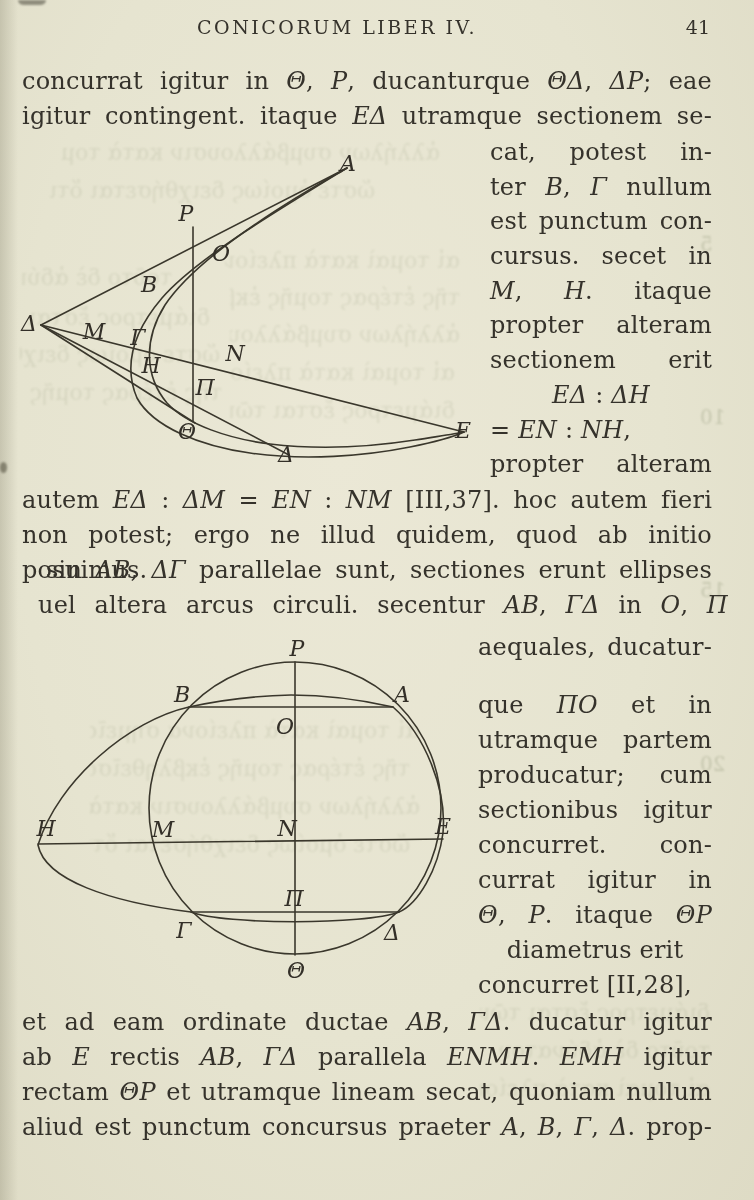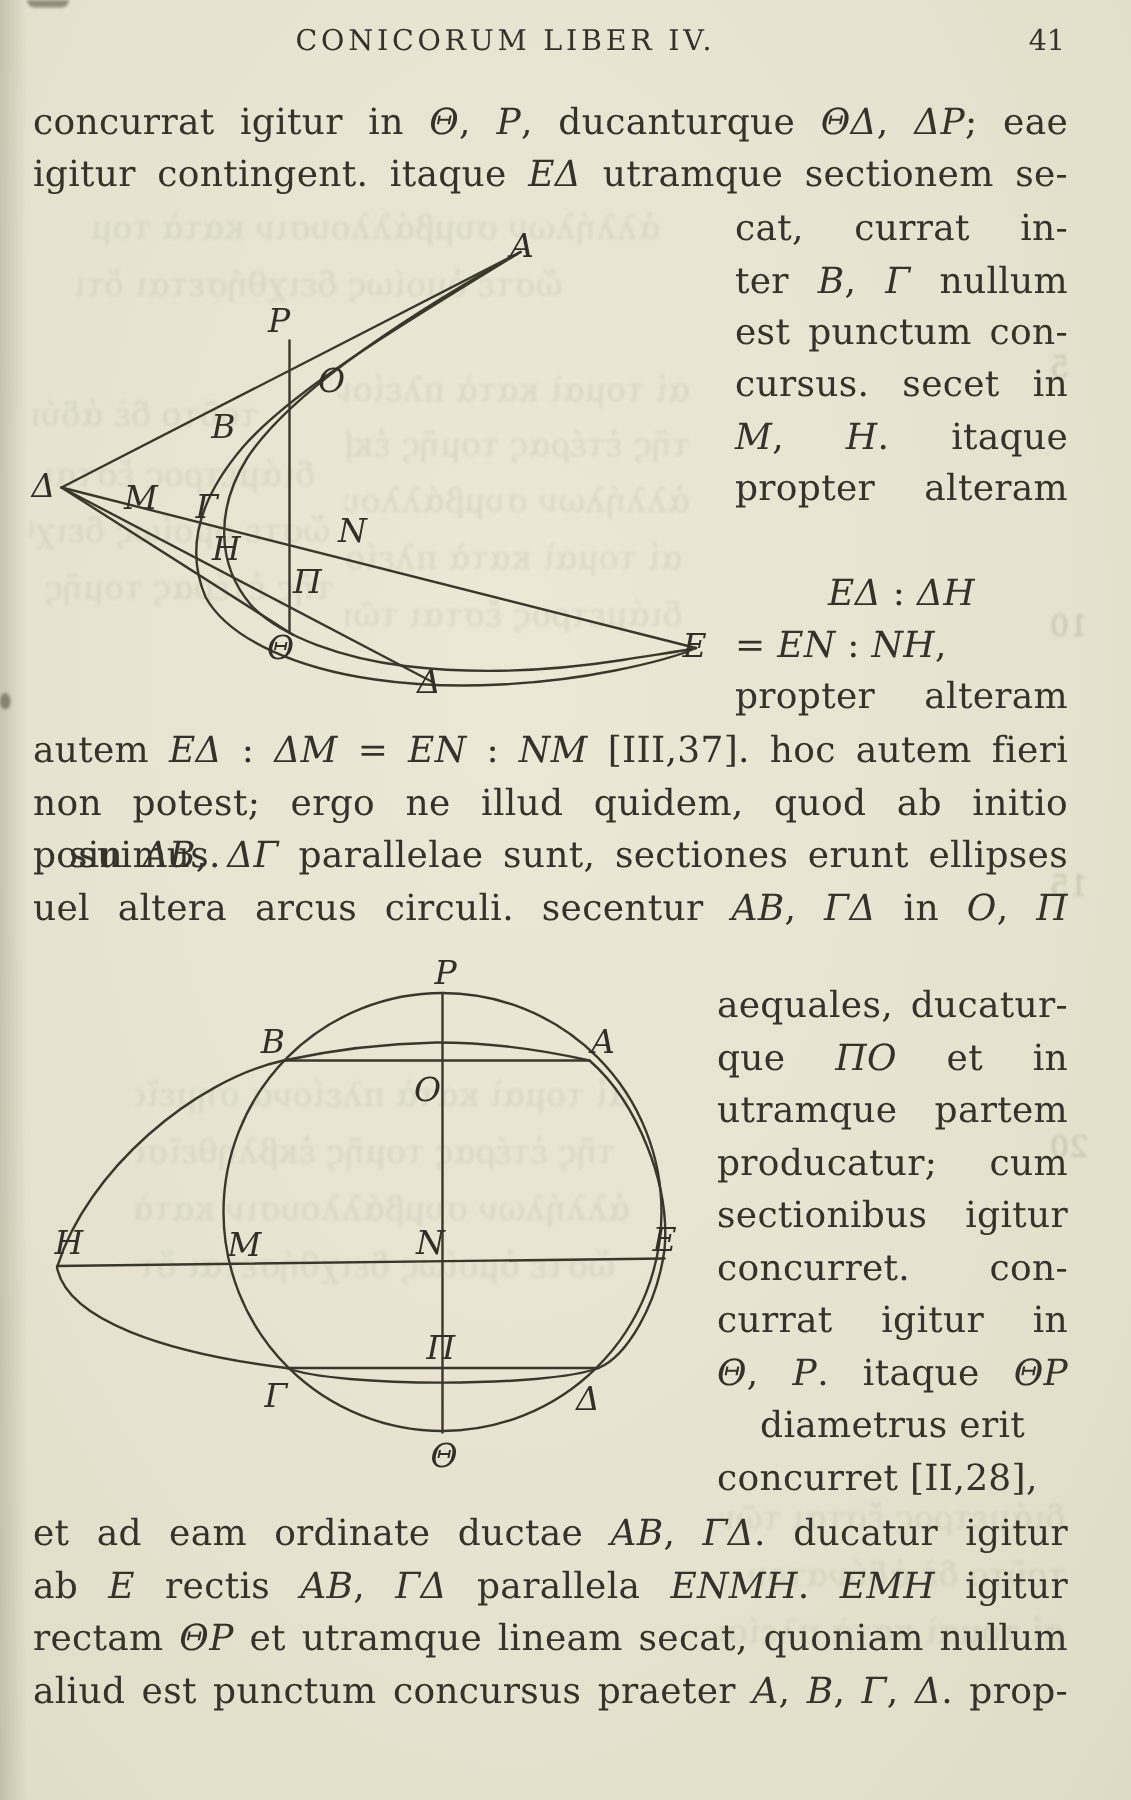--- a/index.html
+++ b/index.html
@@ -93,34 +93,35 @@
     <text x="79" y="184">M</text>
     <text x="123" y="190">Γ</text>
     <text x="136" y="218">H</text>
     <text x="220" y="206">N</text>
     <text x="190" y="240">Π</text>
     <text x="172" y="284">Θ</text>
     <text x="271" y="307">Δ</text>
     <text x="448" y="283">E</text>
   </svg>
 
-  <div class="tline col1 jline" style="top:135px;">cat, currat in-</div>
+  <div class="tline col1 jline" style="top:135px;">cat, potest in-</div>
   <div class="tline col1 jline" style="top:170px;">ter <i>B</i>, <i>Γ</i> nullum</div>
   <div class="tline col1 jline" style="top:204px;">est punctum con-</div>
   <div class="tline col1 jline" style="top:239px;">cursus. secet in</div>
   <div class="tline col1 jline" style="top:274px;"><i>M</i>, <i>H</i>. itaque</div>
   <div class="tline col1 jline" style="top:308px;">propter alteram</div>
+  <div class="tline col1 jline" style="top:343px;">sectionem erit</div>
   <div class="tline col1 cline" style="top:378px;"><i>EΔ</i> : <i>ΔH</i></div>
   <div class="tline col1 lline" style="top:413px;">= <i>EN</i> : <i>NH</i>,</div>
   <div class="tline col1 jline" style="top:447px;">propter alteram</div>
 
   <div class="tline main jline" style="top:483px;">autem <i>EΔ</i> : <i>ΔM</i> = <i>EN</i> : <i>NM</i> [III,37]. hoc autem fieri</div>
   <div class="tline main jline" style="top:518px;">non potest; ergo ne illud quidem, quod ab initio posuimus.</div>
   <div class="tline main jline indent" style="top:553px;">sin <i>AB</i>, <i>ΔΓ</i> parallelae sunt, sectiones erunt ellipses</div>
-  <div class="tline main jline" style="top:588px;">uel altera arcus circuli. secentur <i>AB</i>, <i>ΓΔ</i> in <i>O</i>, <i>Π</i></div>
+  <div class="tline main jline" style="top:588px;margin-left:16px;">uel altera arcus circuli. secentur <i>AB</i>, <i>ΓΔ</i> in <i>O</i>, <i>Π</i></div>
 
   <svg class="fig" style="left:10px;top:640px;" width="460" height="355" viewBox="0 0 460 355">
     <circle cx="285" cy="168" r="146"></circle>
     <path d="M 383,67 Q 330,55 281,55 Q 230,56 179,67 C 120,80 48,140 28,205 C 35,240 100,262 181,272 C 215,285 355,285 389,272 C 408,264 428,230 433,193 C 437,150 415,95 383,67 Z"></path>
     <line x1="285" y1="22" x2="285" y2="315"></line>
     <line x1="179" y1="67" x2="383" y2="67"></line>
     <line x1="28" y1="204" x2="433" y2="199"></line>
     <line x1="181" y1="272" x2="389" y2="272"></line>
     <text x="287" y="16">P</text>
     <text x="172" y="62">B</text>
@@ -129,21 +130,21 @@
     <text x="36" y="196">H</text>
     <text x="153" y="197">M</text>
     <text x="277" y="196">N</text>
     <text x="433" y="194">E</text>
     <text x="174" y="298">Γ</text>
     <text x="284" y="266">Π</text>
     <text x="382" y="300">Δ</text>
     <text x="286" y="338">Θ</text>
   </svg>
 
-  <div class="tline col2 jline" style="top:653px;">aequales, ducatur-</div>
+  <div class="tline col2 jline" style="top:630px;">aequales, ducatur-</div>
   <div class="tline col2 jline" style="top:688px;">que <i>ΠO</i> et in</div>
   <div class="tline col2 jline" style="top:723px;">utramque partem</div>
   <div class="tline col2 jline" style="top:758px;">producatur; cum</div>
   <div class="tline col2 jline" style="top:793px;">sectionibus igitur</div>
   <div class="tline col2 jline" style="top:828px;">concurret. con-</div>
   <div class="tline col2 jline" style="top:898px;"><i>Θ</i>, <i>P</i>. itaque <i>ΘP</i></div>
   <div class="tline col2 jline" style="top:863px;">currat igitur in</div>
   <div class="tline col2 cline" style="top:933px;">diametrus erit</div>
   <div class="tline col2 lline" style="top:968px;">concurret [II,28],</div>
 

